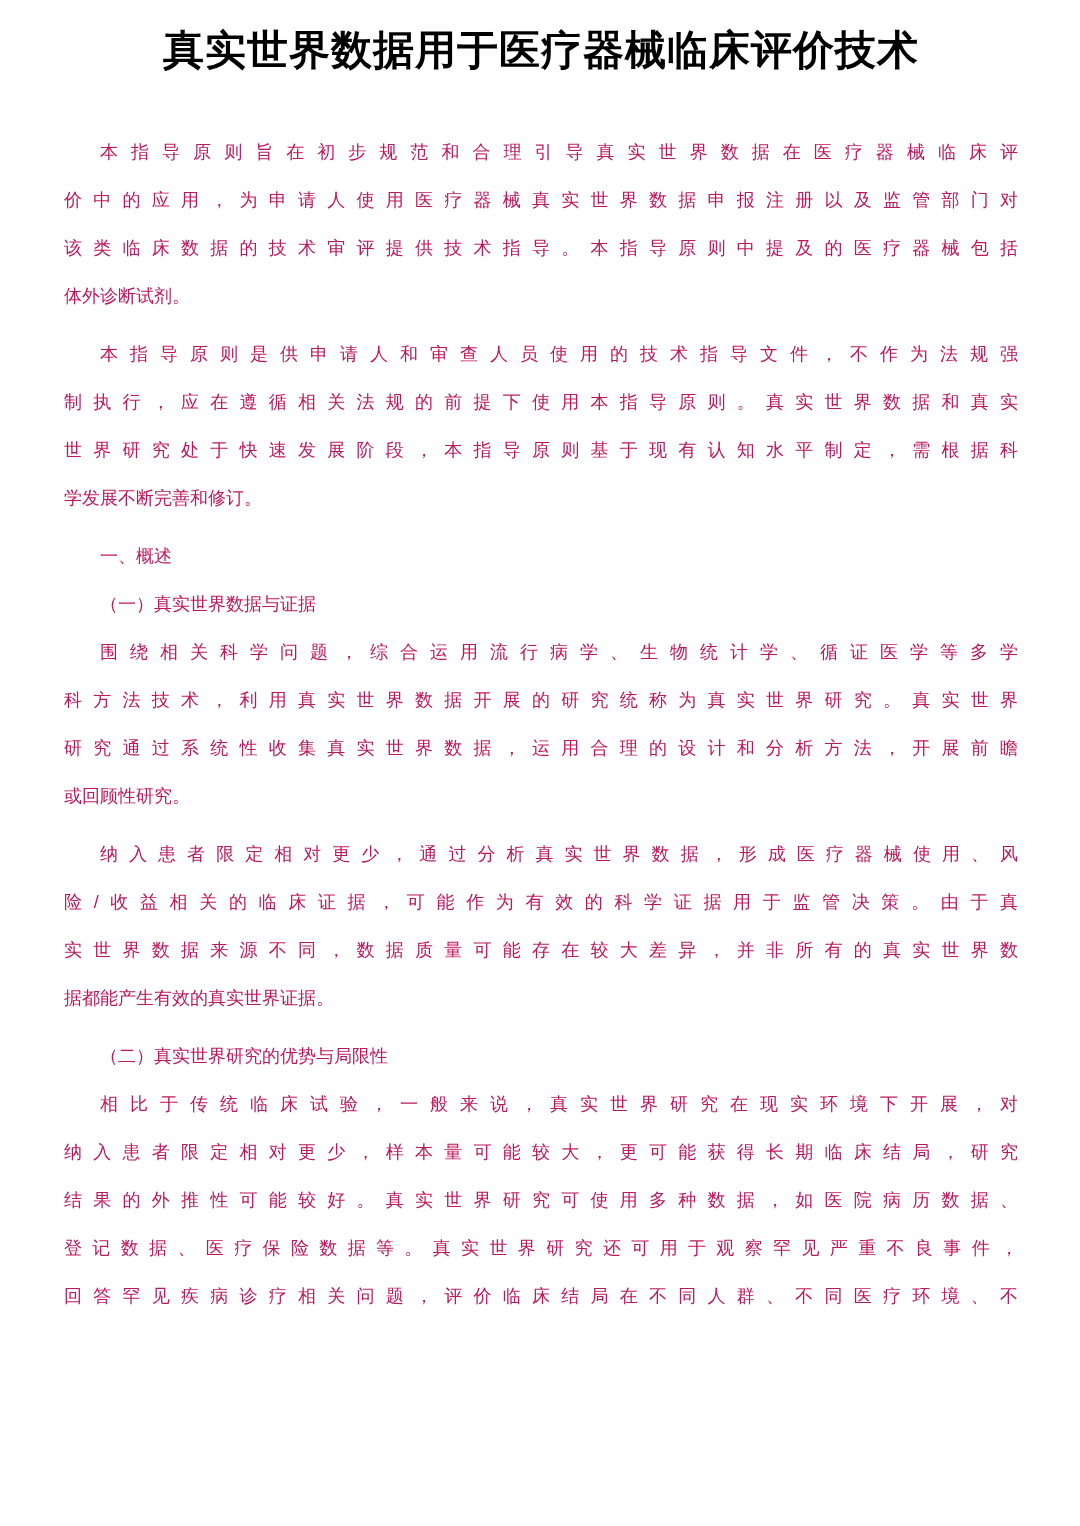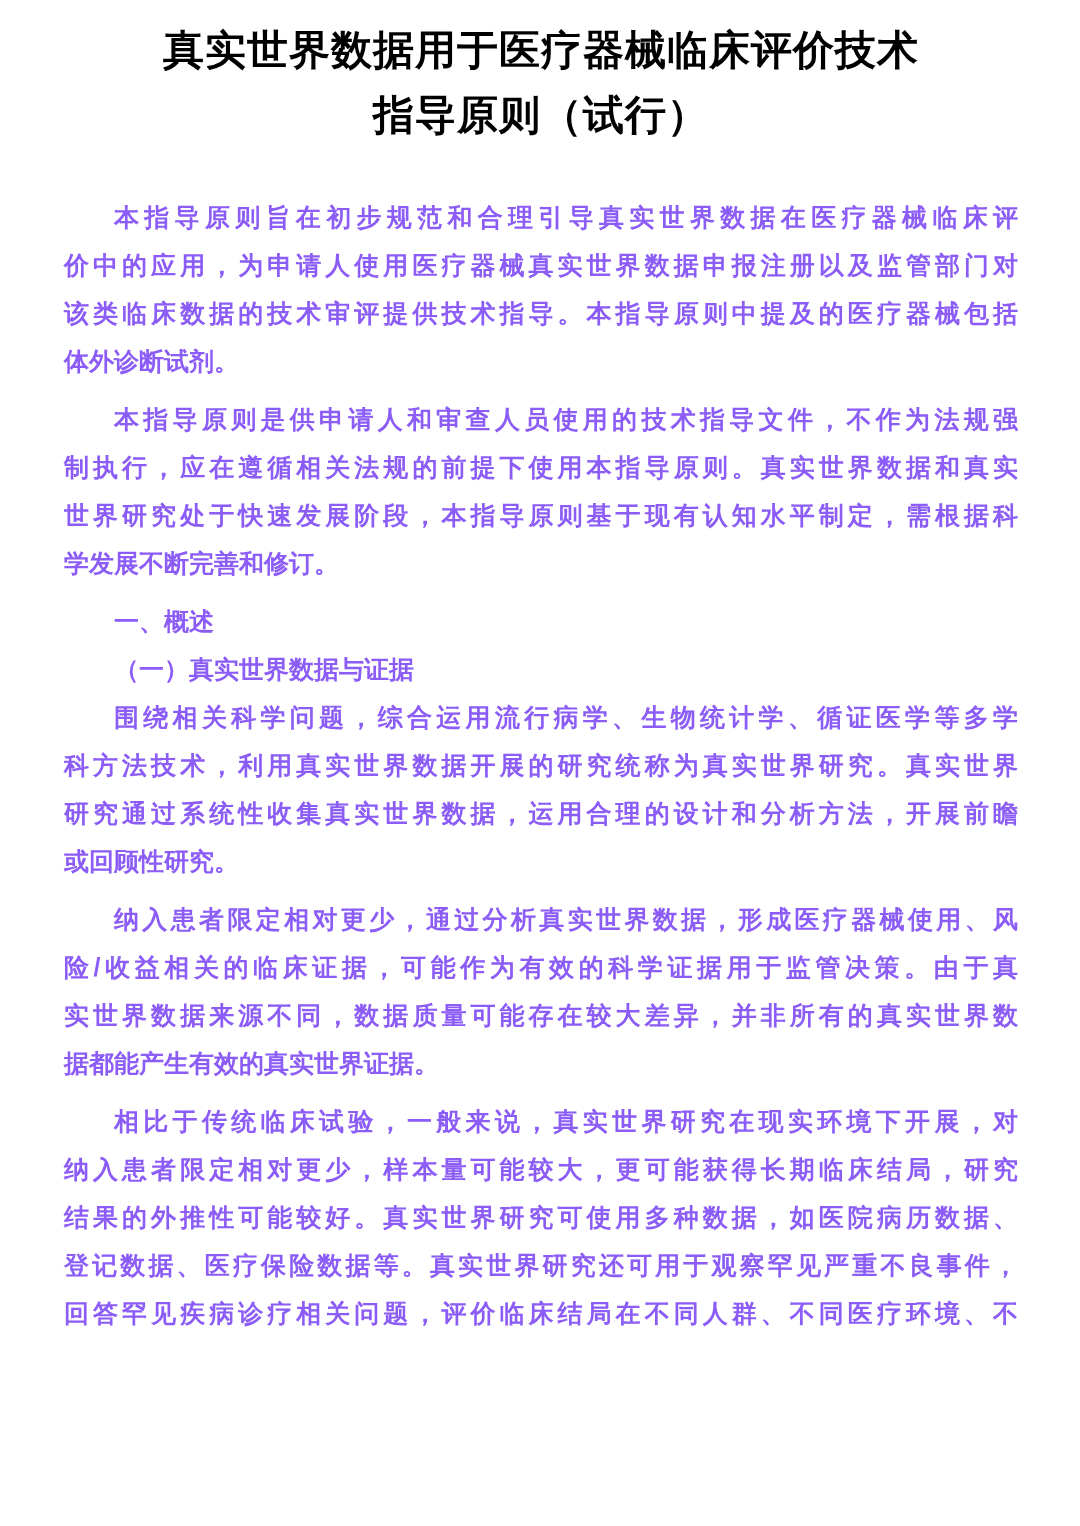--- a/index.html
+++ b/index.html
@@ -20,24 +20,23 @@
   .doc-title {
     font-size: 41px;
     font-weight: 700;
     line-height: 65px;
     color: #000000;
     text-align: center;
     margin: 0 0 45px 0;
     letter-spacing: 1px;
   }
   .doc-body {
-    font-size: 25px;
-    color: #8b5cf6;
+    font-size: 18px;
+    color: #be185d;
     line-height: 48px;
-    font-weight: bold;
   }
   .block {
     margin: 0 0 10px 0;
   }
   .block.heading {
     margin-bottom: 0;
   }
   .line {
     text-align: justify;
     text-align-last: justify;
@@ -48,21 +47,20 @@
   .line.last {
     text-align-last: left;
   }
 </style>
 </head>
 <body>
 
 <div class="page">
   <div class="doc-title">
     <div class="title-line">真实世界数据用于医疗器械临床评价技术</div>
-    <div class="title-line">指导原则（试行）</div>
   </div>
   <div class="doc-body">
       <div class="block paragraph">
         <div class="line first">本指导原则旨在初步规范和合理引导真实世界数据在医疗器械临床评</div>
         <div class="line">价中的应用，为申请人使用医疗器械真实世界数据申报注册以及监管部门对</div>
         <div class="line">该类临床数据的技术审评提供技术指导。本指导原则中提及的医疗器械包括</div>
         <div class="line last">体外诊断试剂。</div>
       </div>
       <div class="block paragraph">
         <div class="line first">本指导原则是供申请人和审查人员使用的技术指导文件，不作为法规强</div>
@@ -81,20 +79,23 @@
         <div class="line">科方法技术，利用真实世界数据开展的研究统称为真实世界研究。真实世界</div>
         <div class="line">研究通过系统性收集真实世界数据，运用合理的设计和分析方法，开展前瞻</div>
         <div class="line last">或回顾性研究。</div>
       </div>
       <div class="block paragraph">
         <div class="line first">纳入患者限定相对更少，通过分析真实世界数据，形成医疗器械使用、风</div>
         <div class="line">险/收益相关的临床证据，可能作为有效的科学证据用于监管决策。由于真</div>
         <div class="line">实世界数据来源不同，数据质量可能存在较大差异，并非所有的真实世界数</div>
         <div class="line last">据都能产生有效的真实世界证据。</div>
       </div>
+      <div class="block heading">
+        <div class="line first last">（二）真实世界研究的优势与局限性</div>
+      </div>
       <div class="block paragraph">
         <div class="line first">相比于传统临床试验，一般来说，真实世界研究在现实环境下开展，对</div>
         <div class="line">纳入患者限定相对更少，样本量可能较大，更可能获得长期临床结局，研究</div>
         <div class="line">结果的外推性可能较好。真实世界研究可使用多种数据，如医院病历数据、</div>
         <div class="line">登记数据、医疗保险数据等。真实世界研究还可用于观察罕见严重不良事件，</div>
         <div class="line">回答罕见疾病诊疗相关问题，评价临床结局在不同人群、不同医疗环境、不</div>
       </div>
     </div>
 </div>
 

